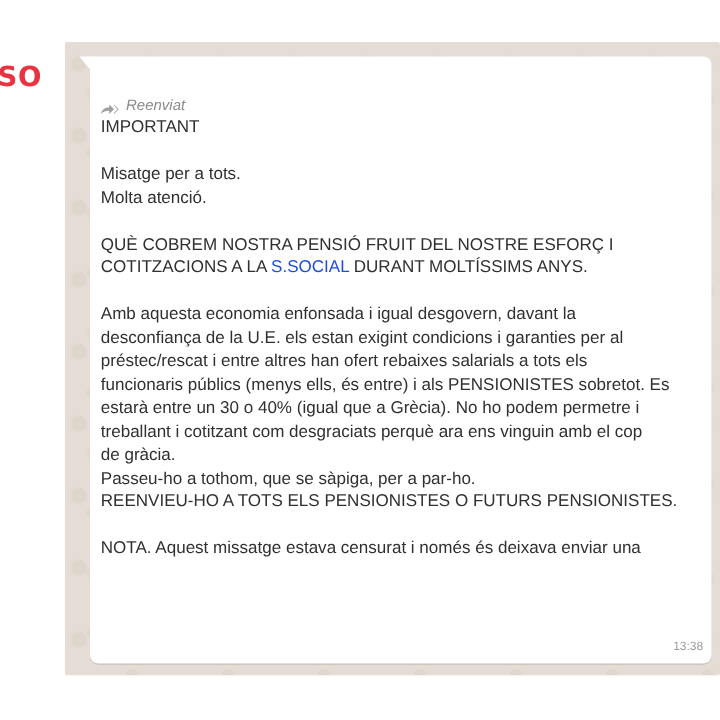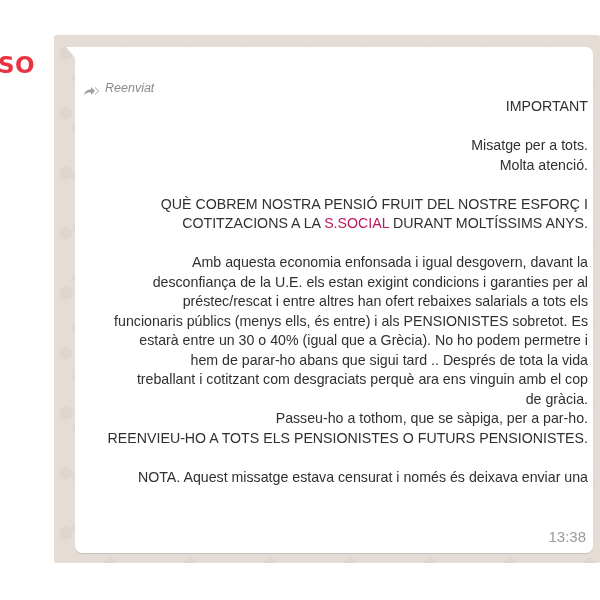--- a/index.html
+++ b/index.html
@@ -44,21 +44,20 @@
     }
     .bubble {
       position: absolute;
       left: 75px;
       top: 47px;
       width: 518px;
       height: 506px;
       background: #ffffff;
       border-radius: 0 7px 7px 7px;
       box-shadow: 0 1px 0.5px rgba(0,0,0,0.13);
-      text-align: right;
     }
     .bubble-tail {
       position: absolute;
       left: 66px;
       top: 47px;
       width: 0;
       height: 0;
       border-top: 0 solid transparent;
       border-right: 10px solid #ffffff;
       border-bottom: 12px solid transparent;
@@ -89,27 +88,27 @@
     .line {
       display: block;
       white-space: nowrap;
       min-height: 19.5px;
     }
     .blank {
       display: block;
       height: 19.5px;
     }
     .link {
-      color: #be185d;
+      color: #1d4ed8;
     }
     .timestamp {
       position: absolute;
       right: 7px;
       bottom: 8px;
-      font-size: 15px;
+      font-size: 10px;
       color: #9b9b9b;
     }
   </style>
 </head>
 <body>
 
 <div class="stage">
 
   <div class="label-red">SO</div>
 
@@ -136,21 +135,20 @@
       <span class="line">Molta atenció.</span>
       <span class="blank"></span>
       <span class="line">QUÈ COBREM NOSTRA PENSIÓ FRUIT DEL NOSTRE ESFORÇ I</span>
       <span class="line"><span>COTITZACIONS A LA </span><span class="link">S.SOCIAL</span><span> DURANT MOLTÍSSIMS ANYS.</span></span>
       <span class="blank"></span>
       <span class="line">Amb aquesta economia enfonsada i igual desgovern, davant la</span>
       <span class="line">desconfiança de la U.E. els estan exigint condicions i garanties per al</span>
       <span class="line">préstec/rescat i entre altres han ofert rebaixes salarials a tots els</span>
       <span class="line">funcionaris públics (menys ells, és entre) i als PENSIONISTES sobretot. Es</span>
       <span class="line">estarà entre un 30 o 40% (igual que a Grècia). No ho podem permetre i</span>
-      <span class="line">hem de parar-ho abans que sigui tard .. Després de tota la vida</span>
       <span class="line">treballant i cotitzant com desgraciats perquè ara ens vinguin amb el cop</span>
       <span class="line">de gràcia.</span>
       <span class="line">Passeu-ho a tothom, que se sàpiga, per a  par-ho.</span>
       <span class="line">REENVIEU-HO A TOTS ELS PENSIONISTES O FUTURS PENSIONISTES.</span>
       <span class="blank"></span>
       <span class="line">NOTA. Aquest missatge estava censurat i només és deixava enviar una</span>
     </div>
     <span class="timestamp">13:38</span>
   </div>
 

